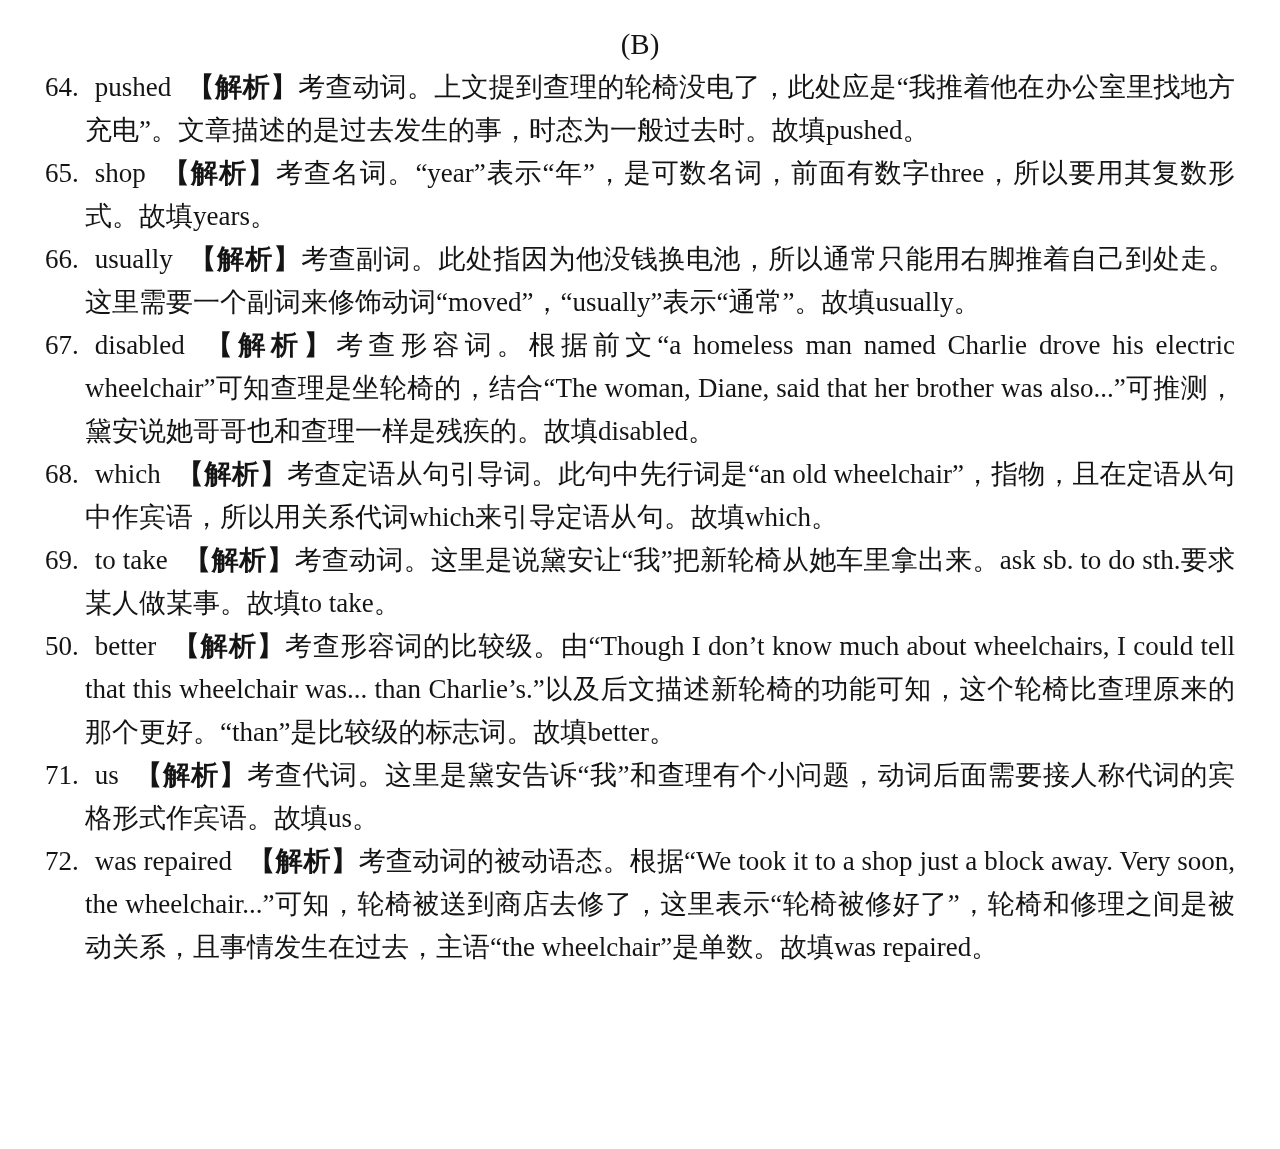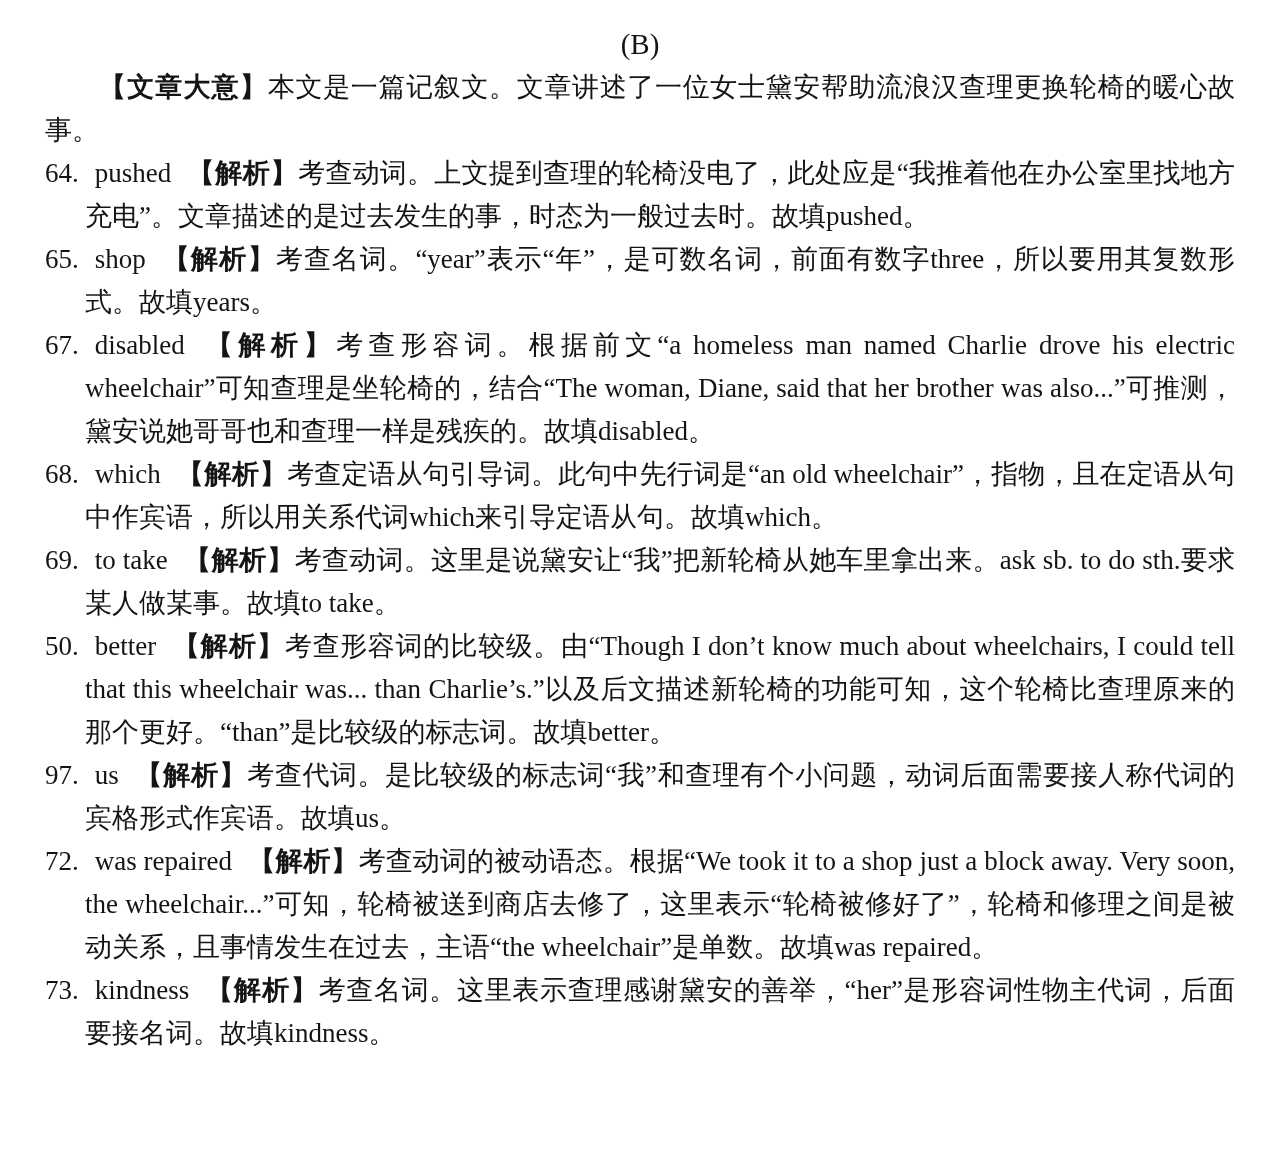--- a/index.html
+++ b/index.html
@@ -48,54 +48,51 @@
     margin-right: 16px;
   }
 </style>
 </head>
 <body>
 
 <div class="page">
 
   <div class="section-title">(B)</div>
 
-  <div class="summary">
-    <span class="bold-label">【文章大意】</span><span>本文是一篇记叙文。文章讲述了一位女士黛安帮助流浪汉查理更换轮椅的暖心故事。</span>
-  </div>
 
   <div class="item">
     <span class="item-number">64.</span><span class="item-answer">pushed</span><span class="bold-label">【解析】</span><span>考查动词。上文提到查理的轮椅没电了，此处应是“我推着他在办公室里找地方充电”。文章描述的是过去发生的事，时态为一般过去时。故填pushed。</span>
   </div>
 
   <div class="item">
     <span class="item-number">65.</span><span class="item-answer">shop</span><span class="bold-label">【解析】</span><span>考查名词。“year”表示“年”，是可数名词，前面有数字three，所以要用其复数形式。故填years。</span>
   </div>
 
+  <div class="item">
+    <span class="item-number">66.</span><span class="item-answer">usually</span><span class="bold-label">【解析】</span><span>考查副词。此处指因为他没钱换电池，所以通常只能用右脚推着自己到处走。这里需要一个副词来修饰动词“moved”，“usually”表示“通常”。故填usually。</span>
+  </div>
 
   <div class="item">
     <span class="item-number">67.</span><span class="item-answer">disabled</span><span class="bold-label">【解析】</span><span>考查形容词。根据前文“a homeless man named Charlie drove his electric wheelchair”可知查理是坐轮椅的，结合“The woman, Diane, said that her brother was also...”可推测，黛安说她哥哥也和查理一样是残疾的。故填disabled。</span>
   </div>
 
   <div class="item">
     <span class="item-number">68.</span><span class="item-answer">which</span><span class="bold-label">【解析】</span><span>考查定语从句引导词。此句中先行词是“an old wheelchair”，指物，且在定语从句中作宾语，所以用关系代词which来引导定语从句。故填which。</span>
   </div>
 
   <div class="item">
     <span class="item-number">69.</span><span class="item-answer">to take</span><span class="bold-label">【解析】</span><span>考查动词。这里是说黛安让“我”把新轮椅从她车里拿出来。ask sb. to do sth.要求某人做某事。故填to take。</span>
   </div>
 
   <div class="item">
     <span class="item-number">50.</span><span class="item-answer">better</span><span class="bold-label">【解析】</span><span>考查形容词的比较级。由“Though I don’t know much about wheelchairs, I could tell that this wheelchair was... than Charlie’s.”以及后文描述新轮椅的功能可知，这个轮椅比查理原来的那个更好。“than”是比较级的标志词。故填better。</span>
   </div>
 
   <div class="item">
-    <span class="item-number">97.</span><span class="item-answer">us</span><span class="bold-label">【解析】</span><span>考查代词。是比较级的标志词“我”和查理有个小问题，动词后面需要接人称代词的宾格形式作宾语。故填us。</span>
+    <span class="item-number">71.</span><span class="item-answer">us</span><span class="bold-label">【解析】</span><span>考查代词。这里是黛安告诉“我”和查理有个小问题，动词后面需要接人称代词的宾格形式作宾语。故填us。</span>
   </div>
 
   <div class="item">
     <span class="item-number">72.</span><span class="item-answer">was repaired</span><span class="bold-label">【解析】</span><span>考查动词的被动语态。根据“We took it to a shop just a block away. Very soon, the wheelchair...”可知，轮椅被送到商店去修了，这里表示“轮椅被修好了”，轮椅和修理之间是被动关系，且事情发生在过去，主语“the wheelchair”是单数。故填was repaired。</span>
   </div>
 
-  <div class="item">
-    <span class="item-number">73.</span><span class="item-answer">kindness</span><span class="bold-label">【解析】</span><span>考查名词。这里表示查理感谢黛安的善举，“her”是形容词性物主代词，后面要接名词。故填kindness。</span>
-  </div>
 
 </div>
 
 </body></html>

